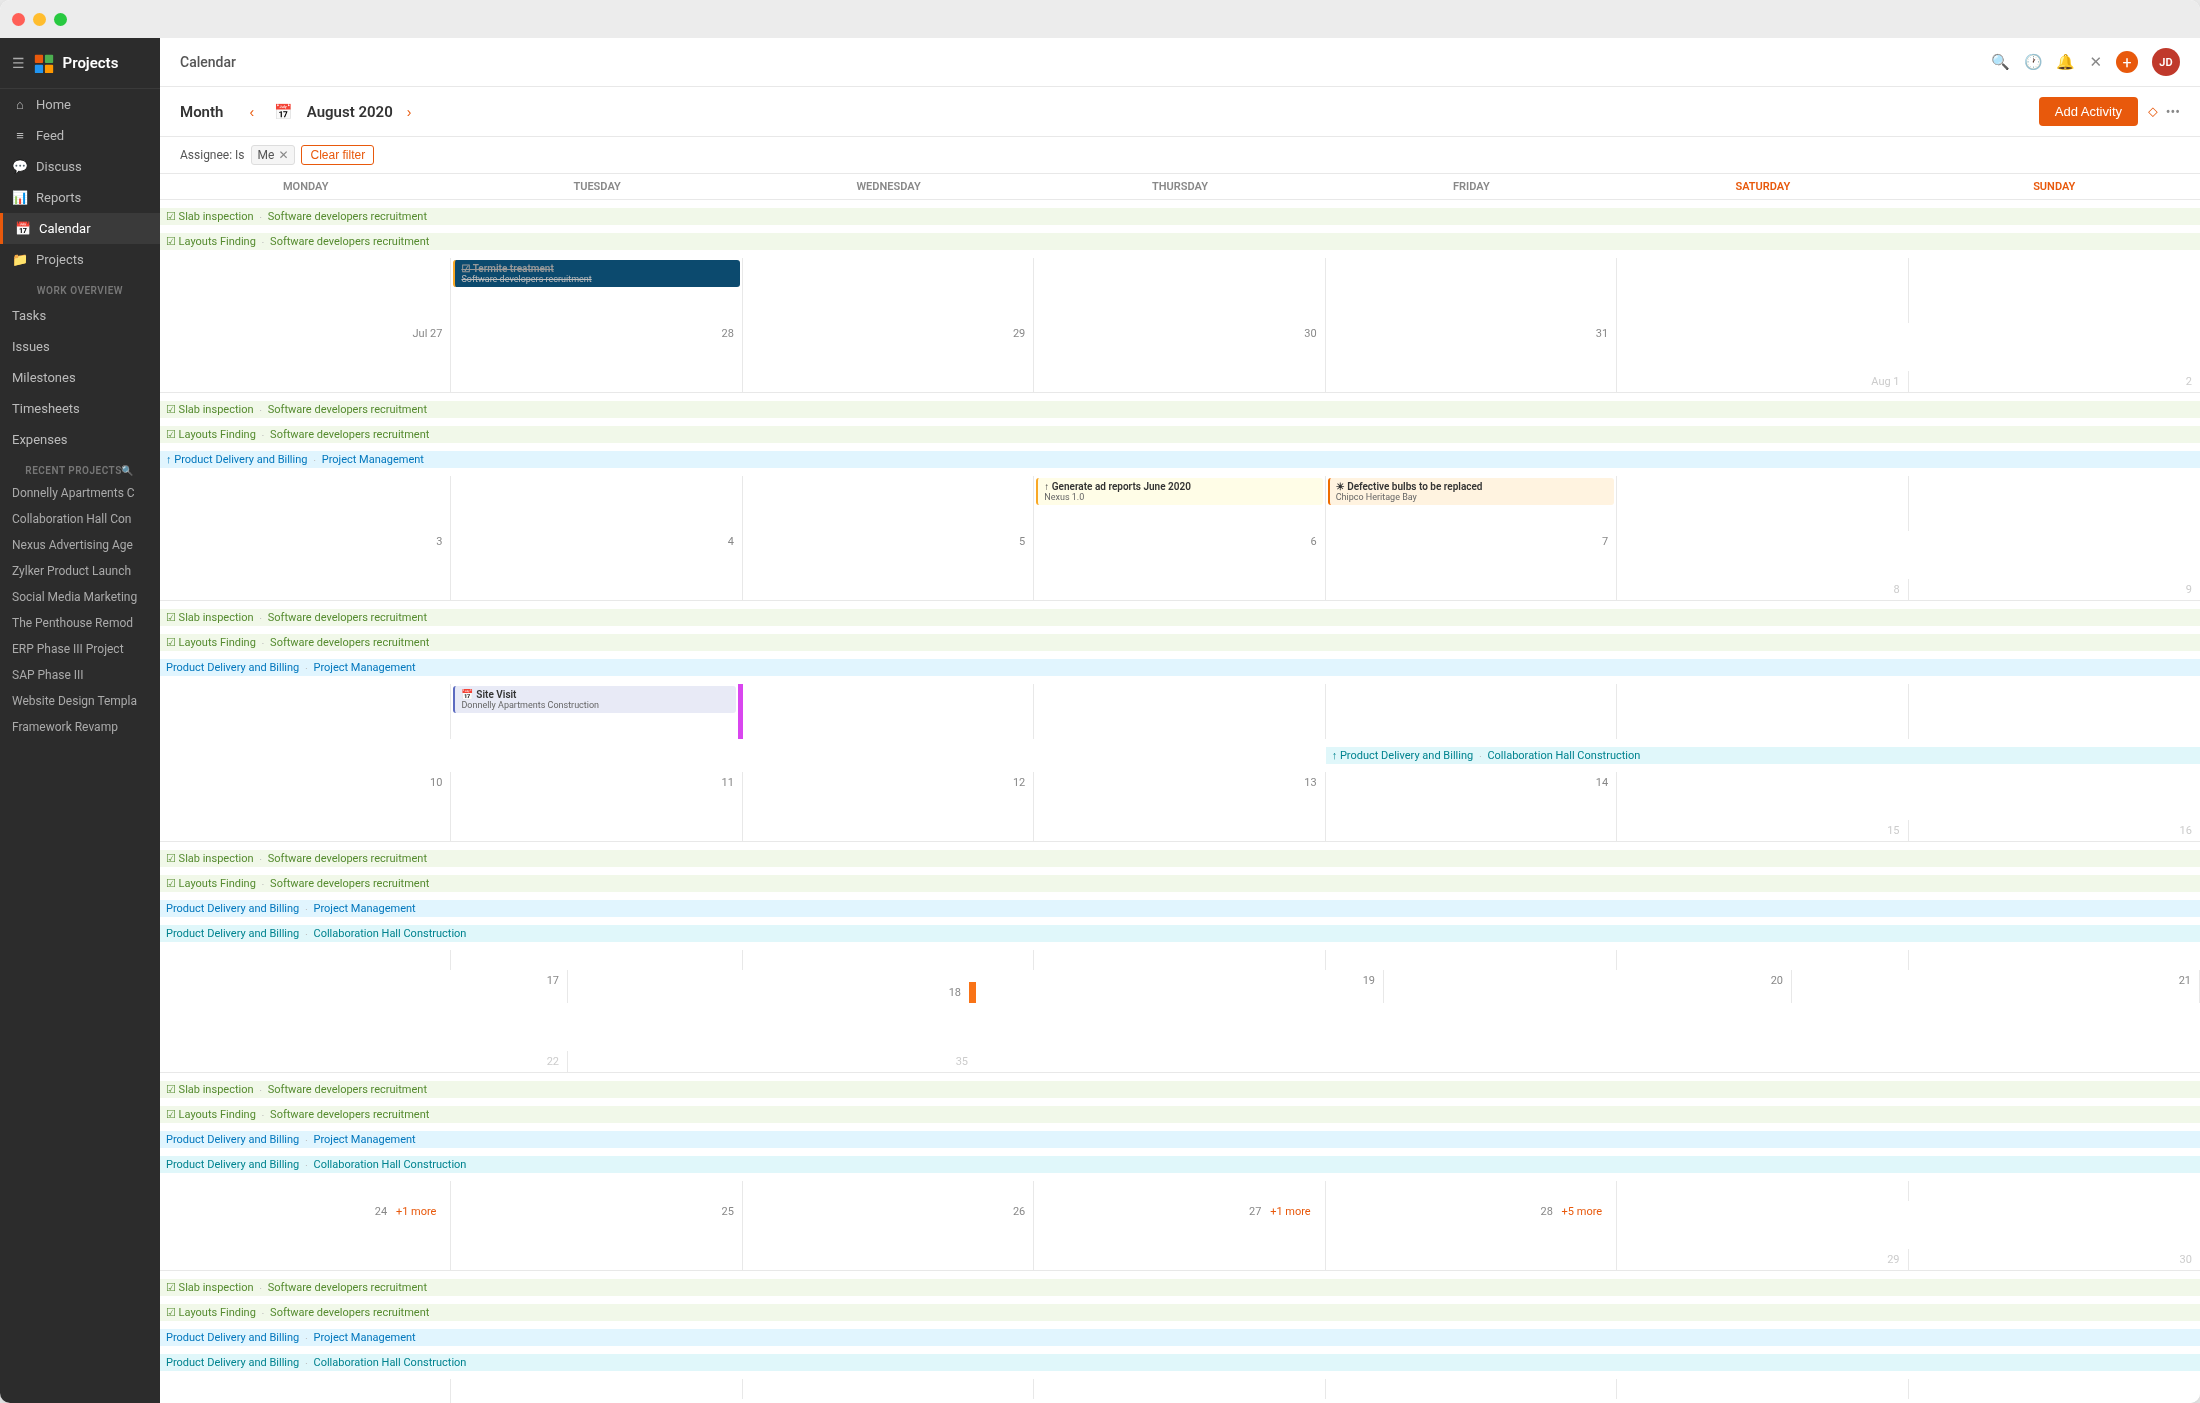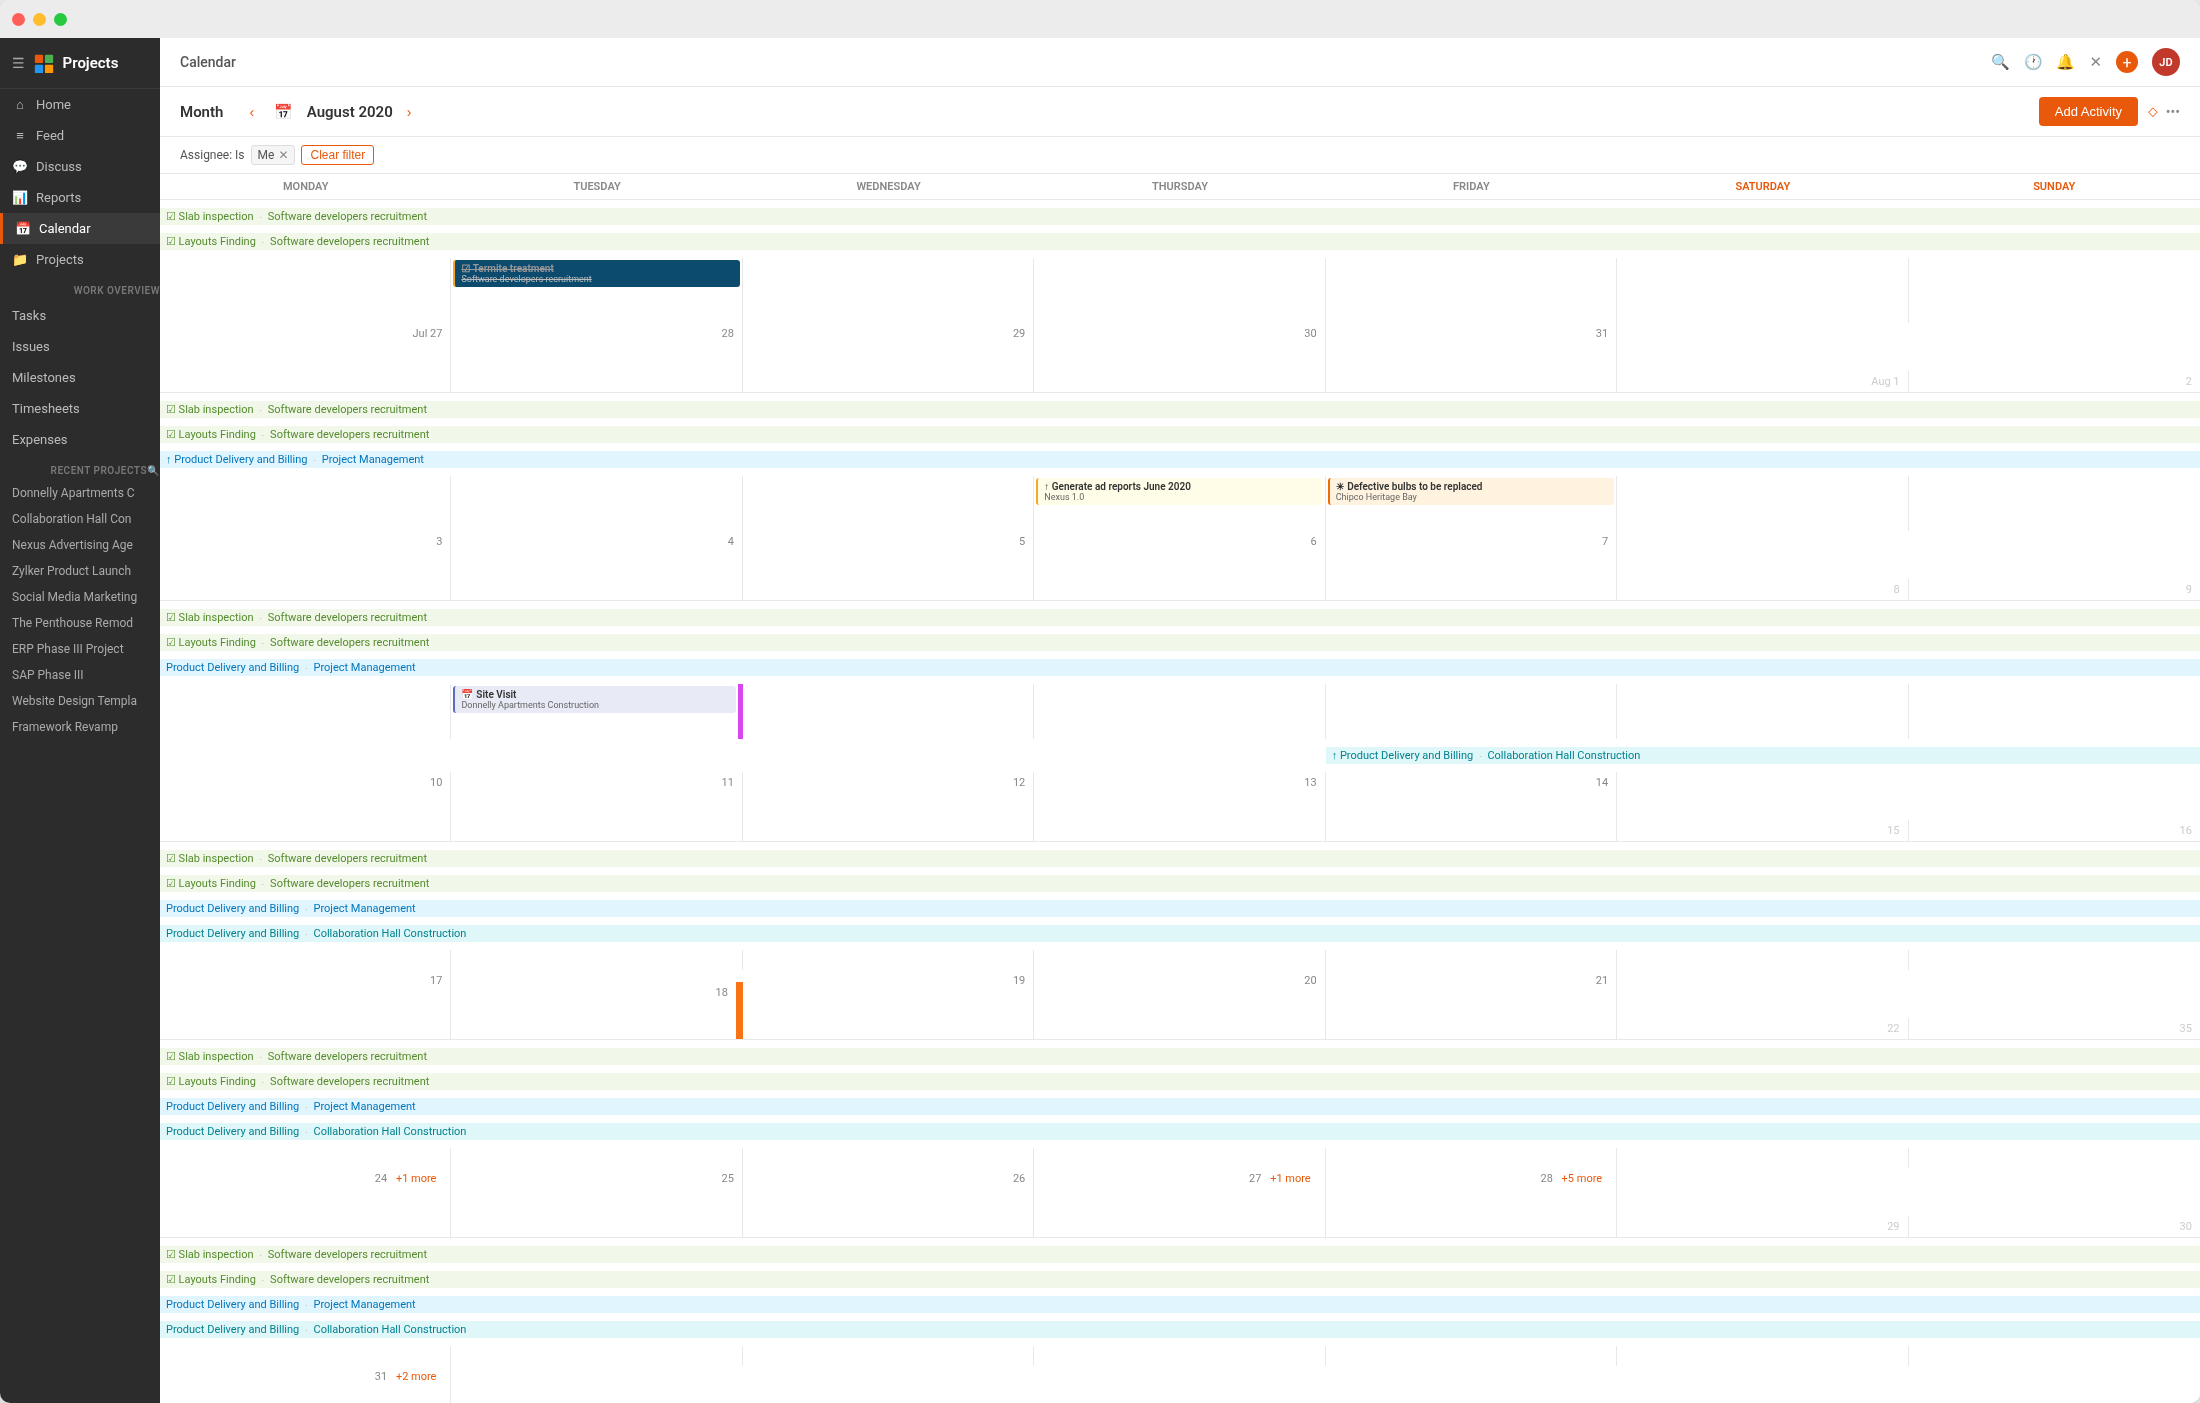--- a/index.html
+++ b/index.html
@@ -20,21 +20,21 @@
     .sidebar { width: 160px; background: #2c2c2c; color: #ccc; display: flex; flex-direction: column; overflow-y: auto; flex-shrink: 0; }
     .sidebar-logo { display: flex; align-items: center; gap: 8px; padding: 14px 12px; border-bottom: 1px solid #3a3a3a; }
     .sidebar-logo .hamburger { color: #aaa; font-size: 14px; }
     .sidebar-logo .logo-icon { width: 22px; height: 22px; }
     .sidebar-logo .logo-text { color: white; font-size: 15px; font-weight: 600; }
 
     .nav-item { display: flex; align-items: center; gap: 8px; padding: 8px 12px; cursor: pointer; font-size: 13px; color: #bbb; }
     .nav-item.active { background: #3a3a3a; color: white; }
     .nav-item .nav-icon { width: 16px; text-align: center; font-size: 13px; }
 
-    .sidebar-section { padding: 10px 0 4px; font-size: 10px; font-weight: 600; color: #777; text-transform: uppercase; letter-spacing: 0.5px; display: flex; justify-content: flex-end; align-items: center; }
+    .sidebar-section { padding: 10px 0 4px; font-size: 10px; font-weight: 600; color: #777; text-transform: uppercase; letter-spacing: 0.5px; display: flex; justify-content: center; align-items: center; }
     .sidebar-section .search-icon { color: #777; cursor: pointer; }
 
     .recent-item { padding: 6px 12px; font-size: 12px; color: #aaa; cursor: pointer; overflow: hidden; text-overflow: ellipsis; white-space: nowrap; }
 
     
     .main { flex: 1; display: flex; flex-direction: column; overflow: hidden; background: white; }
 
     .main-header { padding: 10px 20px; border-bottom: 1px solid #e8e8e8; display: flex; align-items: center; gap: 12px; flex-shrink: 0; }
     .main-header .header-title { font-size: 14px; color: #555; font-weight: 500; }
     .header-icons { margin-left: auto; display: flex; align-items: center; gap: 14px; }
@@ -347,21 +347,21 @@
           </div>
           <div style="display:grid;grid-template-columns:repeat(7,1fr);min-height:20px;">
             <div style="border-right:1px solid #e8e8e8;"></div>
             <div style="border-right:1px solid #e8e8e8;"></div>
             <div style="border-right:1px solid #e8e8e8;"></div>
             <div style="border-right:1px solid #e8e8e8;"></div>
             <div style="border-right:1px solid #e8e8e8;"></div>
             <div style="border-right:1px solid #e8e8e8;"></div>
             <div></div>
           </div>
-          <div style="display:grid;grid-template-columns:repeat(7,1fr);">
+          <div style="display:grid;grid-template-columns:repeat(5,1fr);">
             <div class="date-cell" style="border-right:1px solid #e8e8e8;">17</div>
             <div class="date-cell" style="border-right:7px solid #f97316;margin-top:12px;">18</div>
             <div class="date-cell" style="border-right:1px solid #e8e8e8;">19</div>
             <div class="date-cell" style="border-right:1px solid #e8e8e8;">20</div>
             <div class="date-cell" style="border-right:1px solid #e8e8e8;">21</div>
             <div class="date-cell other-month" style="border-right:1px solid #e8e8e8;">22</div>
             <div class="date-cell other-month">35</div>
           </div>
         </div>
 

